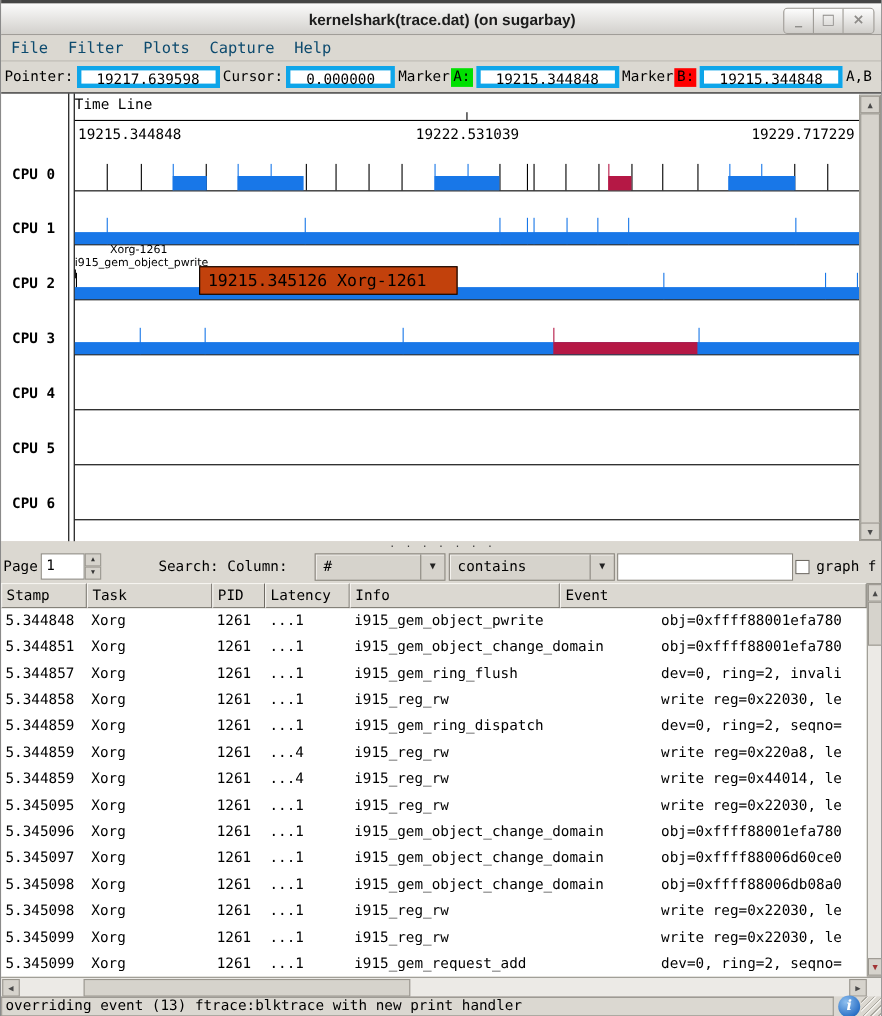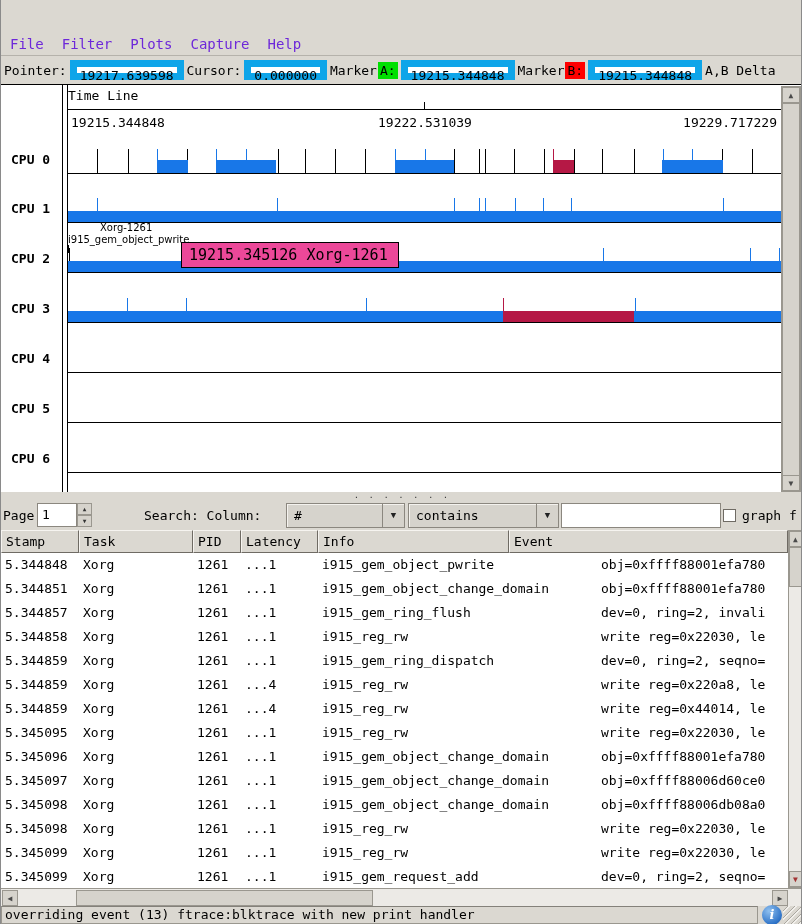--- a/index.html
+++ b/index.html
@@ -16,47 +16,47 @@
   .winbtns { position:absolute; right:8px; top:4px; height:24px; display:flex;
              border:1px solid #a09d98; border-radius:4px; overflow:hidden; background:#c7c4bf; }
   .winbtn { width:27px; height:22px; background:linear-gradient(#fdfdfd,#cfcdc9);
             border-right:1px solid #a09d98; color:#8d8b88; font-size:13px; font-weight:bold;
             text-align:center; line-height:21px; font-family:"DejaVu Sans", sans-serif; }
   .winbtn:last-child { border-right:none; }
 
   
   .menubar { position:absolute; left:0; top:32px; width:802px; height:24px;
              background:#dbd8d1; border-bottom:1px solid #b5b2ab; display:flex; align-items:center; }
-  .menu-item { font-size:14px; color:#6d28d9; padding:2px 9px; }
+  .menu-item { font-size:14px; color:#0c4a6e; padding:2px 9px; }
 
   
   .markerbar { position:absolute; left:0; top:56px; width:802px; height:28px; background:#dbd8d1;
                display:flex; align-items:center; font-size:13px; white-space:nowrap; overflow:hidden; }
   .mb-label { margin-left:3px; }
-  .mb-entry { display:inline-block; background:#ffffff; border:7px solid #0ea5e9;
-              height:20px; line-height:18px; padding:0 3px; margin-left:3px; }
+  .mb-entry { display:inline-block; background:#ffffff; border:4px solid #0ea5e9;
+              height:20px; line-height:18px; padding:0 14px; margin-left:3px; }
   .mk-key { display:inline-block; padding:1px 2px; margin-left:1px; }
 
   
   .graph { position:absolute; left:0; top:84px; width:802px; height:408px; background:#ffffff;
            border-top:1px solid #000; }
   .cpu-col { position:absolute; left:0; top:0; width:62px; height:408px; border-right:1px solid #000;font-weight:bold; }
   .cpu-label { position:absolute; left:10px; font-size:13px; color:#000; }
   .plot { position:absolute; left:66px; top:0; width:713px; height:408px; border-left:1px solid #000; }
   .tl-title { position:absolute; left:0; right:0; top:3px; text-align:left; font-size:13px; }
   .tl-ruler { position:absolute; left:0; top:24px; width:713px; border-top:1px solid #000; }
   .tl-ctick { position:absolute; left:356px; top:17px; width:1px; height:7px; background:#000; }
   .tl-ts { position:absolute; top:30px; font-size:13px; }
   .ts-left { left:3px; } .ts-center { left:220px; width:274px; text-align:center; } .ts-right { right:3px; }
   .cpu-row { position:absolute; left:0; width:713px; height:25px; border-bottom:1px solid #000; }
   .tick { position:absolute; bottom:0; width:1px; height:24px; }
   .bar { position:absolute; bottom:0; }
   .cpu2-lab { position:absolute; font-family:"DejaVu Sans", sans-serif; font-size:10px; line-height:11px; color:#000; }
   .cpu2-mark { position:absolute; left:67px; top:160px; width:1px; height:8px; background:#000; }
-  .tooltip { position:absolute; left:180px; top:157px; width:218px; height:26px; background:#ec4899;
+  .tooltip { position:absolute; left:180px; top:157px; width:235px; height:26px; background:#c2410c;
              border:1px solid #000; font-size:15px; line-height:24px; padding-left:7px; white-space:nowrap; }
 
   
   .vscroll { position:absolute; background:#eceae6; border:1px solid #9a978f; }
   .sb-btn { position:absolute; left:0; width:100%; height:16px; background:#d6d3cc; border:1px solid #9a978f;
             font-size:8px; color:#4a4a4a; text-align:center; line-height:15px; }
   .sb-thumb { position:absolute; left:0; width:100%; background:#d6d3cc; border:1px solid #9a978f; }
   .g-vscroll { left:780px; top:1px; width:20px; height:406px; }
   .t-vscroll { left:787px; top:530px; width:15px; height:358px; }
   .hscroll { position:absolute; left:0; top:888px; width:802px; height:18px; background:#eceae6;
@@ -110,20 +110,28 @@
                color:#fff; font-family:"DejaVu Serif", serif; font-style:italic; font-weight:bold;
                font-size:13px; text-align:center; line-height:19px; }
   .grip { position:absolute; right:0; top:0; width:20px; height:18px;
           background:repeating-linear-gradient(135deg, transparent 0 3px, #aaa79f 3px 4px, #f2f0ec 4px 5px); }
 </style>
 </head>
 <body>
 
 <div class="window">
 
+  <div class="titlebar">
+    <div class="title-text">kernelshark(trace.dat) (on sugarbay)</div>
+    <div class="winbtns">
+      <div class="winbtn">_</div>
+      <div class="winbtn">□</div>
+      <div class="winbtn">×</div>
+    </div>
+  </div>
 
   <div class="menubar" id="menu-bar">
       <span class="menu-item">File</span>
       <span class="menu-item">Filter</span>
       <span class="menu-item">Plots</span>
       <span class="menu-item">Capture</span>
       <span class="menu-item">Help</span>
     </div>
 
   <div class="markerbar">

